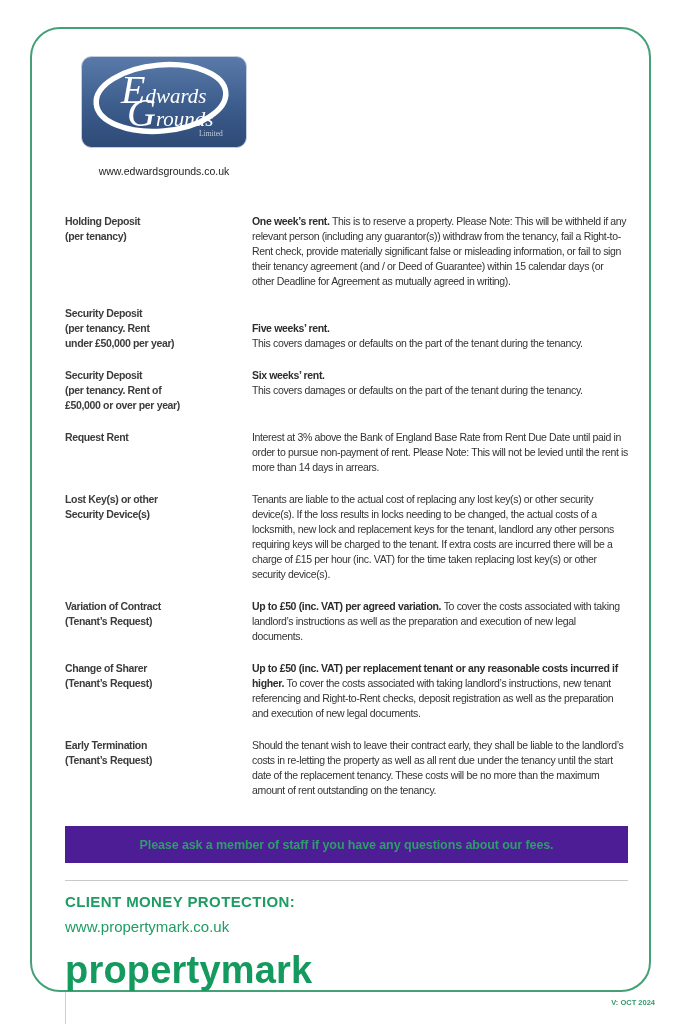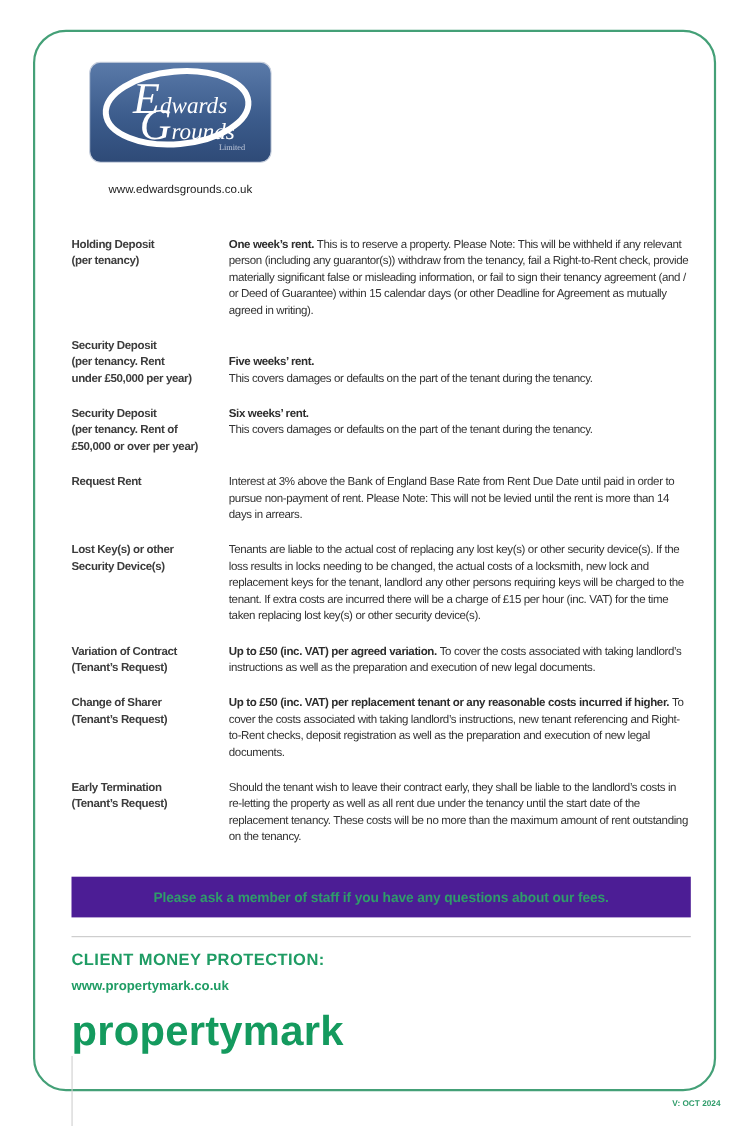--- a/index.html
+++ b/index.html
@@ -13,38 +13,38 @@
   .hdr{display:flex;justify-content:space-between;align-items:flex-start;}
   .title-block{width:370px;}
   .title{font-size:30px;font-weight:400;color:#2f9c6a;margin:12px 0 0;letter-spacing:0.5px;white-space:nowrap;}
   .title-rule{width:334px;height:1px;background:#c9c9c9;margin-top:16px;}
   .subtitle{font-size:14.5px;font-weight:400;color:#2f9c6a;margin:19px 0 0;letter-spacing:0.2px;}
   .logo-wrap{width:198px;text-align:center;flex:none;}
   .eg-url{margin-top:13px;font-size:10.5px;font-weight:400;color:#1c1c1c;}
 
   
   .fees{margin-top:37px;font-size:10.5px;line-height:15px;color:#333;letter-spacing:-0.35px;}
-  .fee-row{display:flex;margin-bottom:17px;}
+  .fee-row{display:flex;margin-bottom:17px;gap:44px;}
   .fee-label{flex:0 0 143px;width:143px;font-weight:700;color:#3c3c3c;white-space:pre-line;}
   .fee-desc{flex:1;}
   .fee-desc.offset{padding-top:15px;}
   .fee-desc strong{color:#2d2d2d;}
 
   
   .banner{margin-top:28px;height:37px;background:#4c1d95;display:flex;align-items:center;justify-content:center;}
   .banner span{color:#2f9c6a;font-weight:700;font-size:12.5px;letter-spacing:-0.1px;}
 
   
   .footer-rule{margin-top:17px;height:1px;background:#c9c9c9;border:none;}
   .footer{display:flex;margin-top:12px;flex-direction:column;}
   .f-left{width:280px;}
   .f-div{width:1px;background:#cfcfcf;height:96px;flex:none;}
   .f-right{padding-left:40px;}
   .f-head{font-size:15px;font-weight:700;color:#1f9c64;letter-spacing:0.4px;}
-  .f-url{margin-top:8px;font-size:12px;color:#1f9c64;font-weight:bold;}
+  .f-url{margin-top:8px;font-size:15px;color:#1f9c64;}
   .wordmark{margin-top:14px;font-size:38px;font-weight:700;color:#149a5e;letter-spacing:0.2px;}
 
   .tpo{margin-top:12px;width:124px;height:44px;background:#3e4e7e;border-radius:7px;
        display:flex;align-items:flex-start;box-sizing:border-box;padding:0 8px;gap:7px;}
   .tpo-text{color:#fff;font-weight:700;font-size:11px;line-height:12px;text-align:left;letter-spacing:-0.2px;}
 
   .version{position:absolute;right:28px;top:998px;font-size:7.5px;font-weight:700;color:#2f9c6a;}
 </style>
 </head>
 <body>

